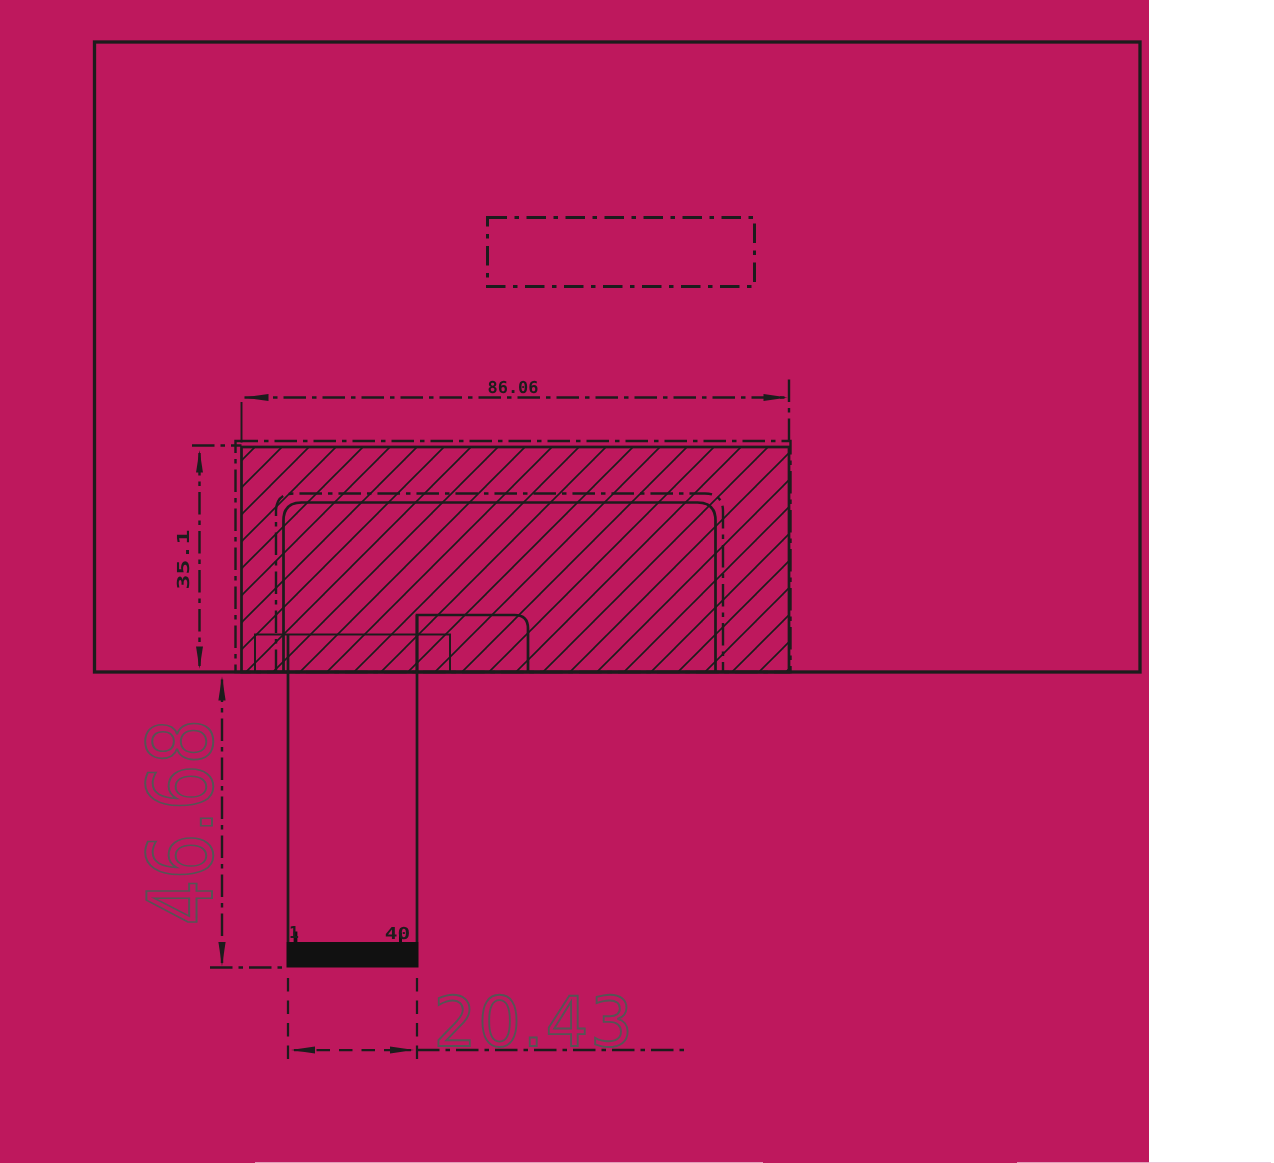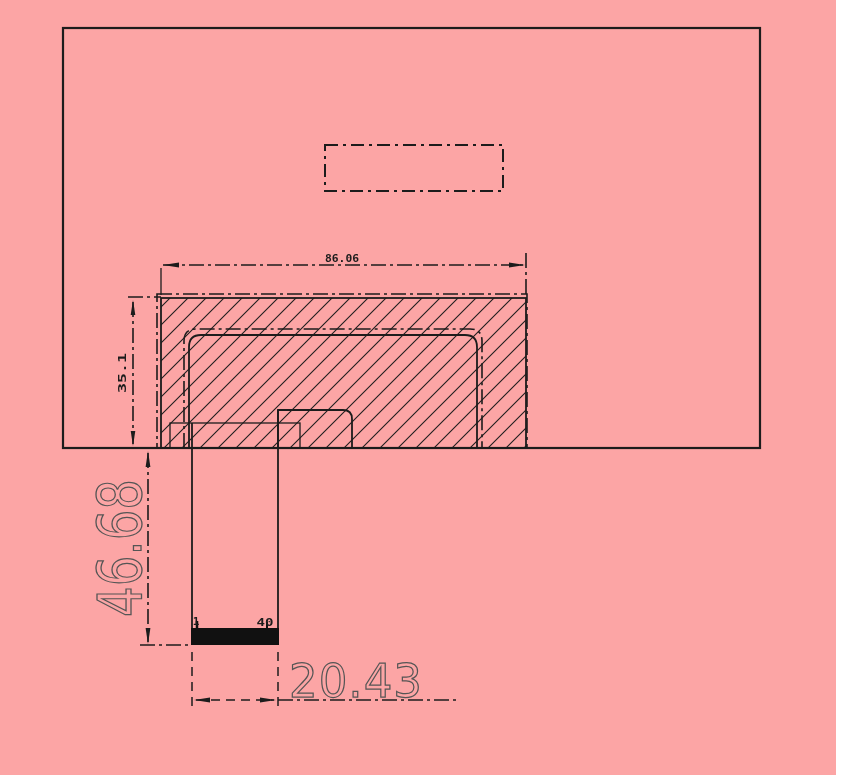--- a/index.html
+++ b/index.html
@@ -1,19 +1,19 @@
 <!DOCTYPE html>
 <html><head>
 <meta charset="utf-8">
 <style>
   html,body{margin:0;padding:0;background:#fff;}
   #canvas{
     position:relative;
-    width:836px;height:775px;
-    background:#fca5a5;
+    width:766px;height:775px;
+    background:#be185d;
     font-family:"DejaVu Sans Mono","Liberation Mono",monospace;
     overflow:hidden;
   }
   svg{display:block;}
   .ln      {stroke:#1c1c1c;fill:none;}
   .sw-main {stroke-width:2.2;}
   .sw-med  {stroke-width:1.8;}
   .sw-thin {stroke-width:1.3;}
   .cl      {stroke:#1c1c1c;fill:none;stroke-width:1.6;stroke-dasharray:15 4 3 4;}
   .dash    {stroke:#1c1c1c;fill:none;stroke-width:1.5;stroke-dasharray:9 6;}

